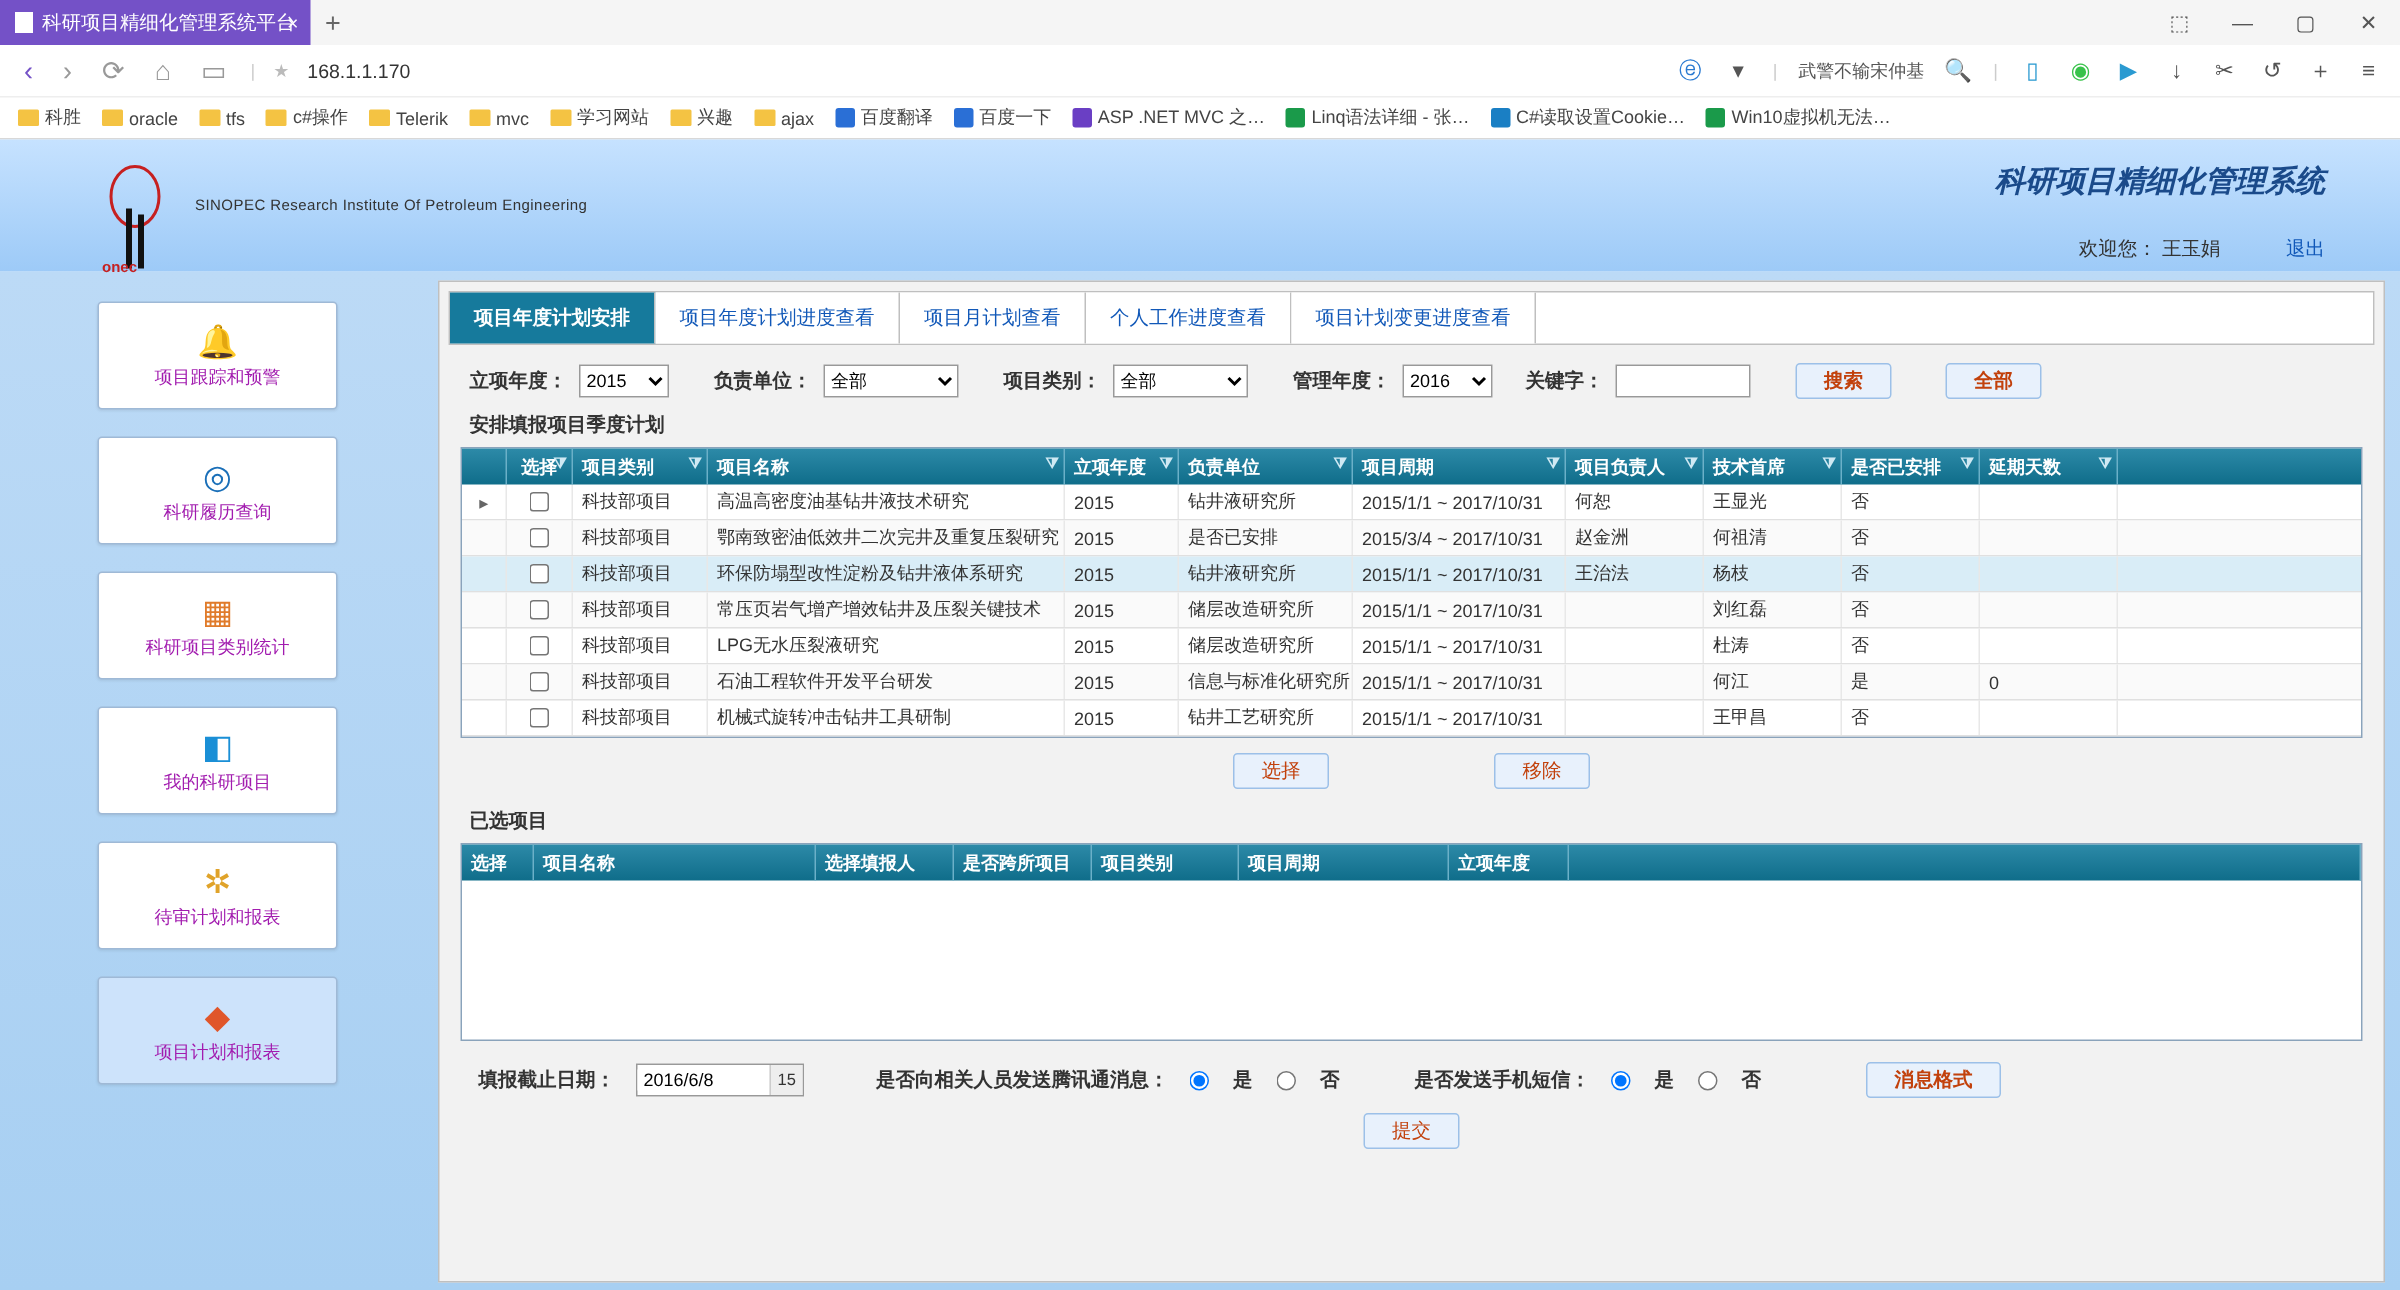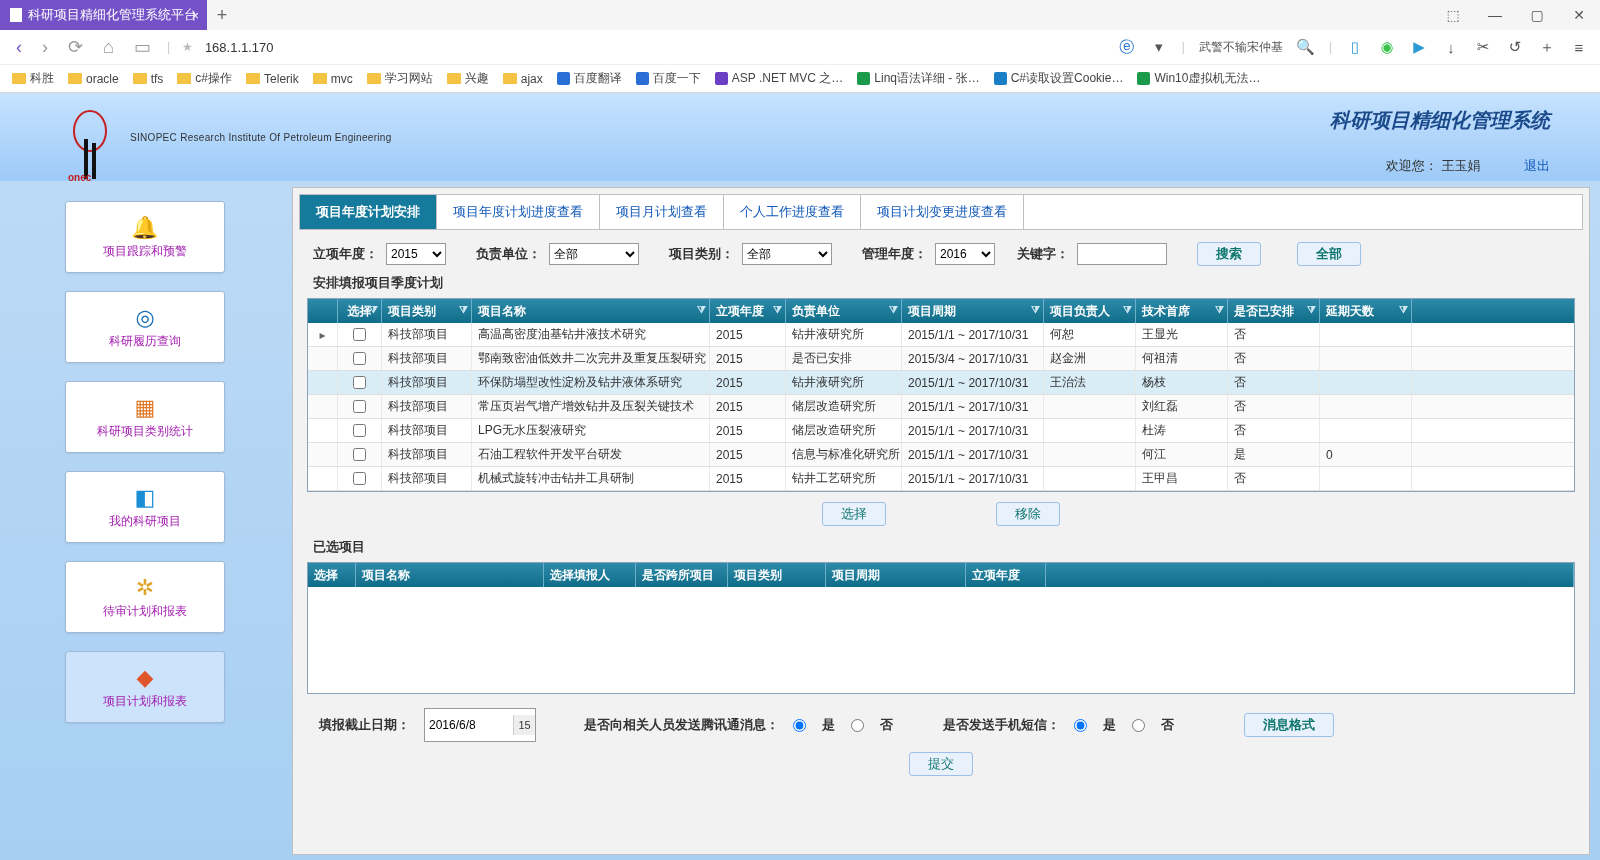--- a/index.html
+++ b/index.html
@@ -40,21 +40,21 @@
 .side-card .lbl{font-size:12px;color:#a21caf}
 .main{flex:1;padding:6px 10px 6px 2px;overflow:hidden}
 .panel{background:#f2f2f2;border:1px solid #bfbfbf;height:100%;padding:6px;overflow:auto}
 .tabs{display:flex;border:1px solid #bfbfbf;background:#fff}
 .tabs .t{padding:8px 16px;border-right:1px solid #bfbfbf;font-size:13px;color:#1158b8;cursor:pointer;background:#fff}
 .tabs .t.active{background:#167a9c;color:#fff;font-weight:700}
 .filter-row{display:flex;align-items:center;gap:8px;padding:12px 14px 6px;font-size:13px;font-weight:600}
 .filter-row select,.filter-row input[type=text]{font-size:12px;height:22px;border:1px solid #999;background:#fff;font-weight:400}
 .filter-row select{min-width:60px}
 .filter-row .kw{width:90px}
-.btn{display:inline-flex;align-items:center;justify-content:center;height:24px;padding:0 18px;background:#e8f1fc;border:1px solid #9cc0e8;border-radius:3px;color:#0f766e;font-size:13px;cursor:pointer}
+.btn{display:inline-flex;align-items:center;justify-content:center;height:24px;padding:0 18px;background:#e8f1fc;border:1px solid #9cc0e8;border-radius:3px;color:#c2410c;font-size:13px;cursor:pointer}
 .section-title{font-size:13px;font-weight:700;padding:2px 14px 6px}
 .grid-wrap{margin:0 8px;border:1px solid #8aa3bb;background:#fff}
 .grid-head{display:flex;background:linear-gradient(#2d8aa8,#0f6d8a);color:#fff;font-size:12px;height:24px}
 .grid-head .c{border-right:1px solid #6bb0c8;display:flex;align-items:center;padding:0 6px;position:relative;font-weight:600}
 .grid-head .c .funnel{position:absolute;right:3px;top:5px;color:#cfe9f3;font-size:10px}
 .grid-body{max-height:168px;overflow-y:scroll;overflow-x:auto}
 .grid-row{display:flex;height:24px;font-size:12px;border-bottom:1px solid #e0e0e0}
 .grid-row:nth-child(even){background:#fafafa}
 .grid-row.hover{background:#d9edf7}
 .grid-row .c{border-right:1px solid #e8e8e8;display:flex;align-items:center;padding:0 6px;overflow:hidden;white-space:nowrap}
@@ -73,21 +73,21 @@
 .sel-grid .grid-head{height:24px}
 .sel-grid .grid-body{height:106px}
 .c2-sel{width:48px}
 .c2-name{width:188px}
 .c2-rep{width:92px}
 .c2-cross{width:92px}
 .c2-type{width:98px}
 .c2-period{width:140px}
 .c2-year{width:80px}
 .bottom-row{display:flex;align-items:center;gap:14px;padding:14px 20px 6px;font-size:13px;font-weight:600}
-.date-box{display:inline-flex;align-items:center;border:1px solid #999;height:34px;background:#fff;font-weight:400}
+.date-box{display:inline-flex;align-items:center;border:1px solid #999;height:22px;background:#fff;font-weight:400}
 .date-box input{border:0;width:88px;padding:0 4px;font-size:12px}
 .date-box .cal{width:22px;text-align:center;border-left:1px solid #ccc;background:#eee;font-size:11px;line-height:20px}
 .radio-lbl{font-weight:700;margin:0 2px}
 .submit-row{display:flex;justify-content:center;padding:4px 0 8px}
 input[type=checkbox],input[type=radio]{margin:0}
 </style>
 </head>
 <body>
 
 <div class="browser-chrome">

